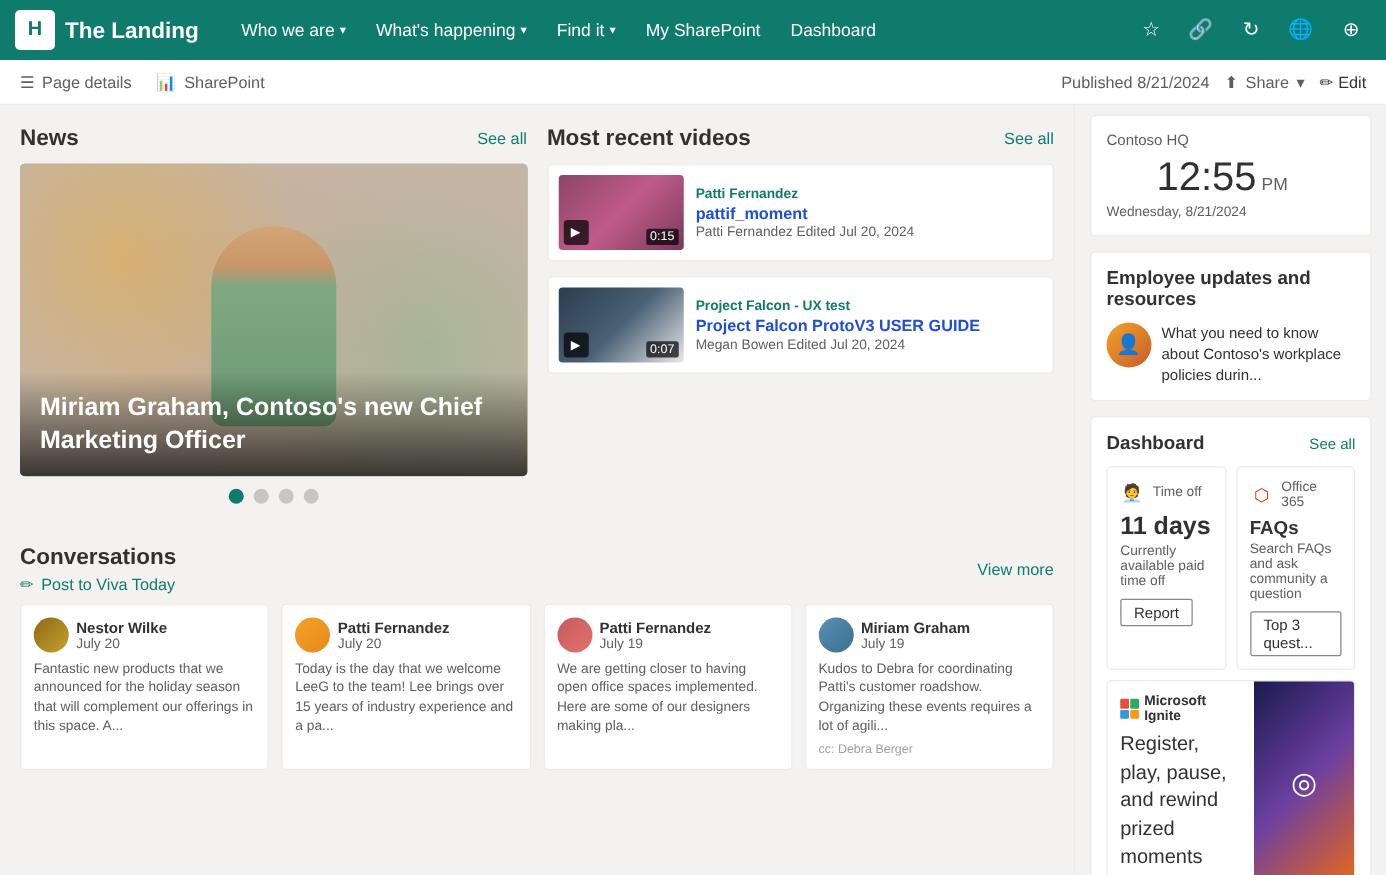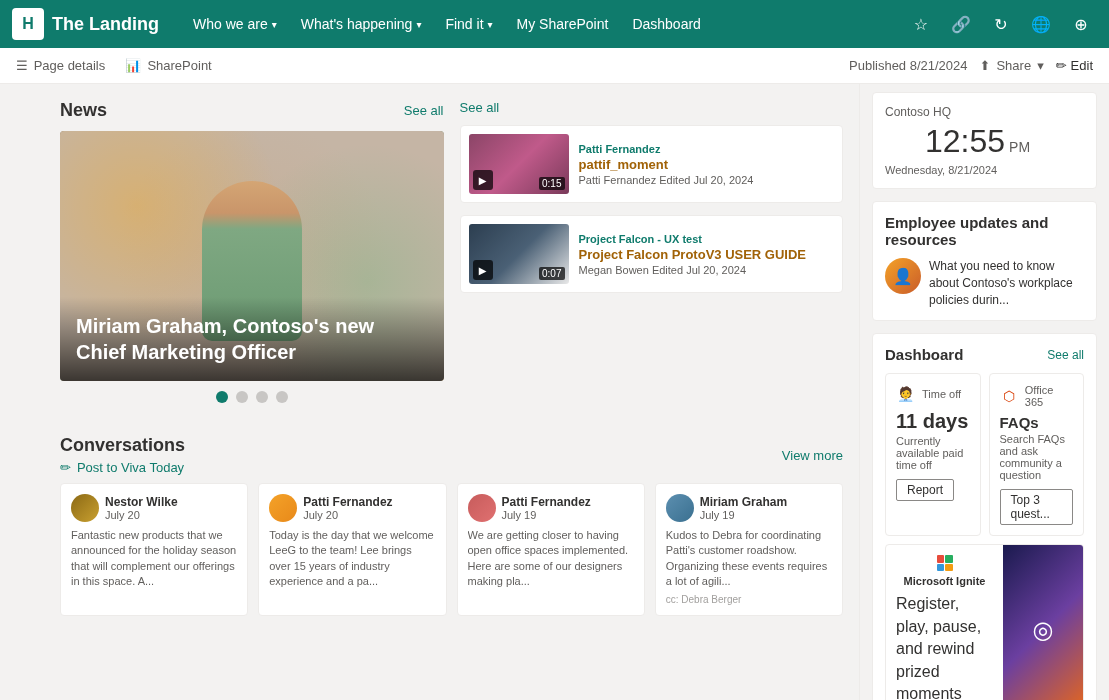--- a/index.html
+++ b/index.html
@@ -103,21 +103,20 @@
       display: flex;
       align-items: center;
       gap: 4px;
     }
 
     
     .main-layout {
       display: flex;
       height: calc(700px - 48px - 36px);
       overflow: hidden;
-      padding-left: 44px;
     }
 
     
     .content-area {
       flex: 1;
       overflow-y: auto;
       padding: 16px;
       background: #f3f2f1;
     }
 
@@ -247,21 +246,21 @@
     }
     .video-info { flex: 1; }
     .video-tag {
       color: #0f7b6c;
       font-size: 11px;
       font-weight: 600;
     }
     .video-title {
       font-size: 13px;
       font-weight: 600;
-      color: #a16207;
+      color: #1d4ed8;
       margin: 2px 0;
     }
     .video-meta {
       font-size: 11px;
       color: #605e5c;
     }
 
     
     .conversations-section {
       margin-top: 16px;
@@ -482,21 +481,20 @@
     }
     .mic-text {
       padding: 10px;
       flex: 1;
     }
     .mic-logo {
       display: flex;
       align-items: center;
       gap: 4px;
       margin-bottom: 6px;
-      flex-direction: column;
     }
     .mic-squares {
       display: grid;
       grid-template-columns: 1fr 1fr;
       gap: 1px;
       width: 16px; height: 16px;
     }
     .mic-sq { border-radius: 1px; }
     .mic-sq-r { background: #e74c3c; }
     .mic-sq-g { background: #27ae60; }
@@ -638,20 +636,21 @@
         <div class="carousel-dots">
           <div class="dot active"></div>
           <div class="dot"></div>
           <div class="dot"></div>
           <div class="dot"></div>
         </div>
       </div>
 
       <div>
         <div class="section-header">
+          <span class="section-title">Most recent videos</span>
           <a class="see-all-link">See all</a>
         </div>
 
         <div class="video-card">
           <div class="video-thumb video-thumb-1">
             <div class="video-play-btn">▶</div>
             <div class="video-duration">
               <span>0:15</span>
             </div>
           </div>

